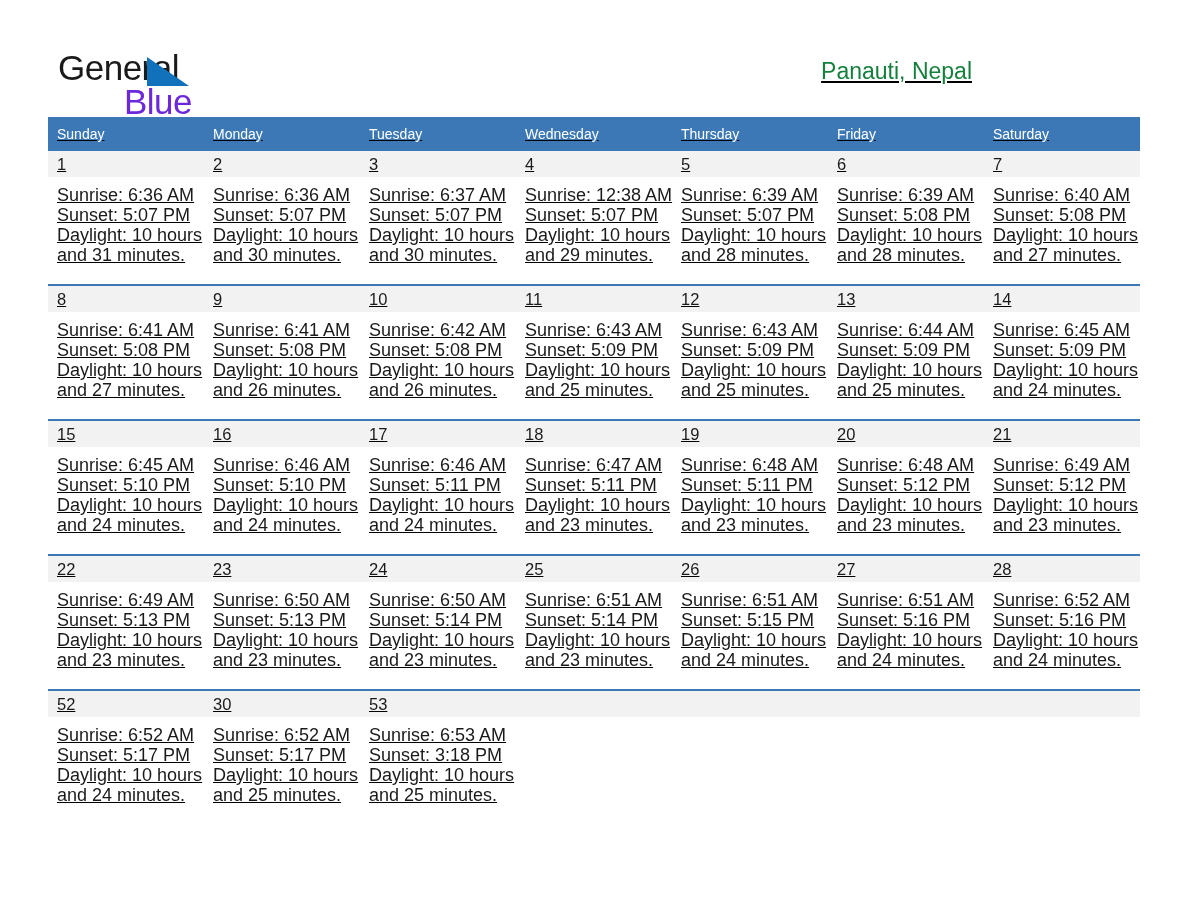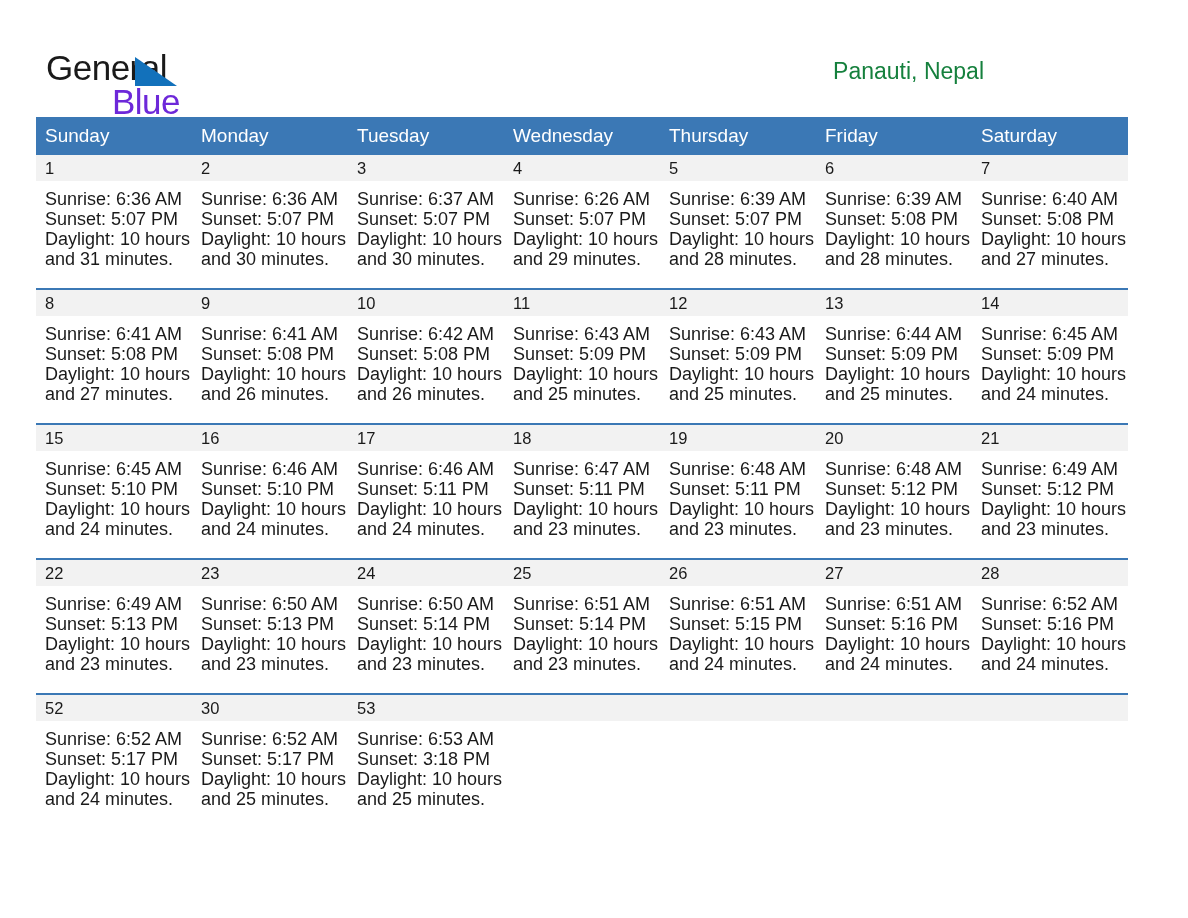--- a/index.html
+++ b/index.html
@@ -12,21 +12,22 @@
     height: 918px;
     font-family: "Liberation Sans", sans-serif;
     color: #000000;
     overflow: hidden;
   }
   .page {
     position: relative;
     width: 1020px;
     height: 918px;
     box-sizing: border-box;
-    padding: 0 36px;
+    padding: 0 48px;
+    text-decoration: underline;
   }
 
   
   .header {
     display: flex;
     align-items: flex-start;
     justify-content: space-between;
     padding-top: 46px;
     height: 112px;
     box-sizing: border-box;
@@ -88,21 +89,21 @@
   .calendar {
     width: 1092px;
     border-collapse: collapse;
     table-layout: fixed;
     margin-top: 5px;
   }
   .calendar th {
     background: #3b78b5;
     color: #ffffff;
     font-weight: normal;
-    font-size: 19px;
+    font-size: 14px;
     text-align: left;
     padding: 8px 0 8px 9px;
     height: 18px;
     vertical-align: middle;
   }
   .week-row > td {
     padding: 0;
     vertical-align: top;
     border-top: 2px solid #3b78b5;
   }
@@ -200,21 +201,21 @@
                 <div>Sunset: 5:07 PM</div>
                 <div>Daylight: 10 hours</div>
                 <div>and 30 minutes.</div>
               </div>
             </div>
           </td>
           <td>
             <div class="daycell">
               <div class="daynum-band">4</div>
               <div class="details">
-                <div>Sunrise: 6:26 AM</div>
+                <div>Sunrise: 12:38 AM</div>
                 <div>Sunset: 5:07 PM</div>
                 <div>Daylight: 10 hours</div>
                 <div>and 29 minutes.</div>
               </div>
             </div>
           </td>
           <td>
             <div class="daycell">
               <div class="daynum-band">5</div>
               <div class="details">

